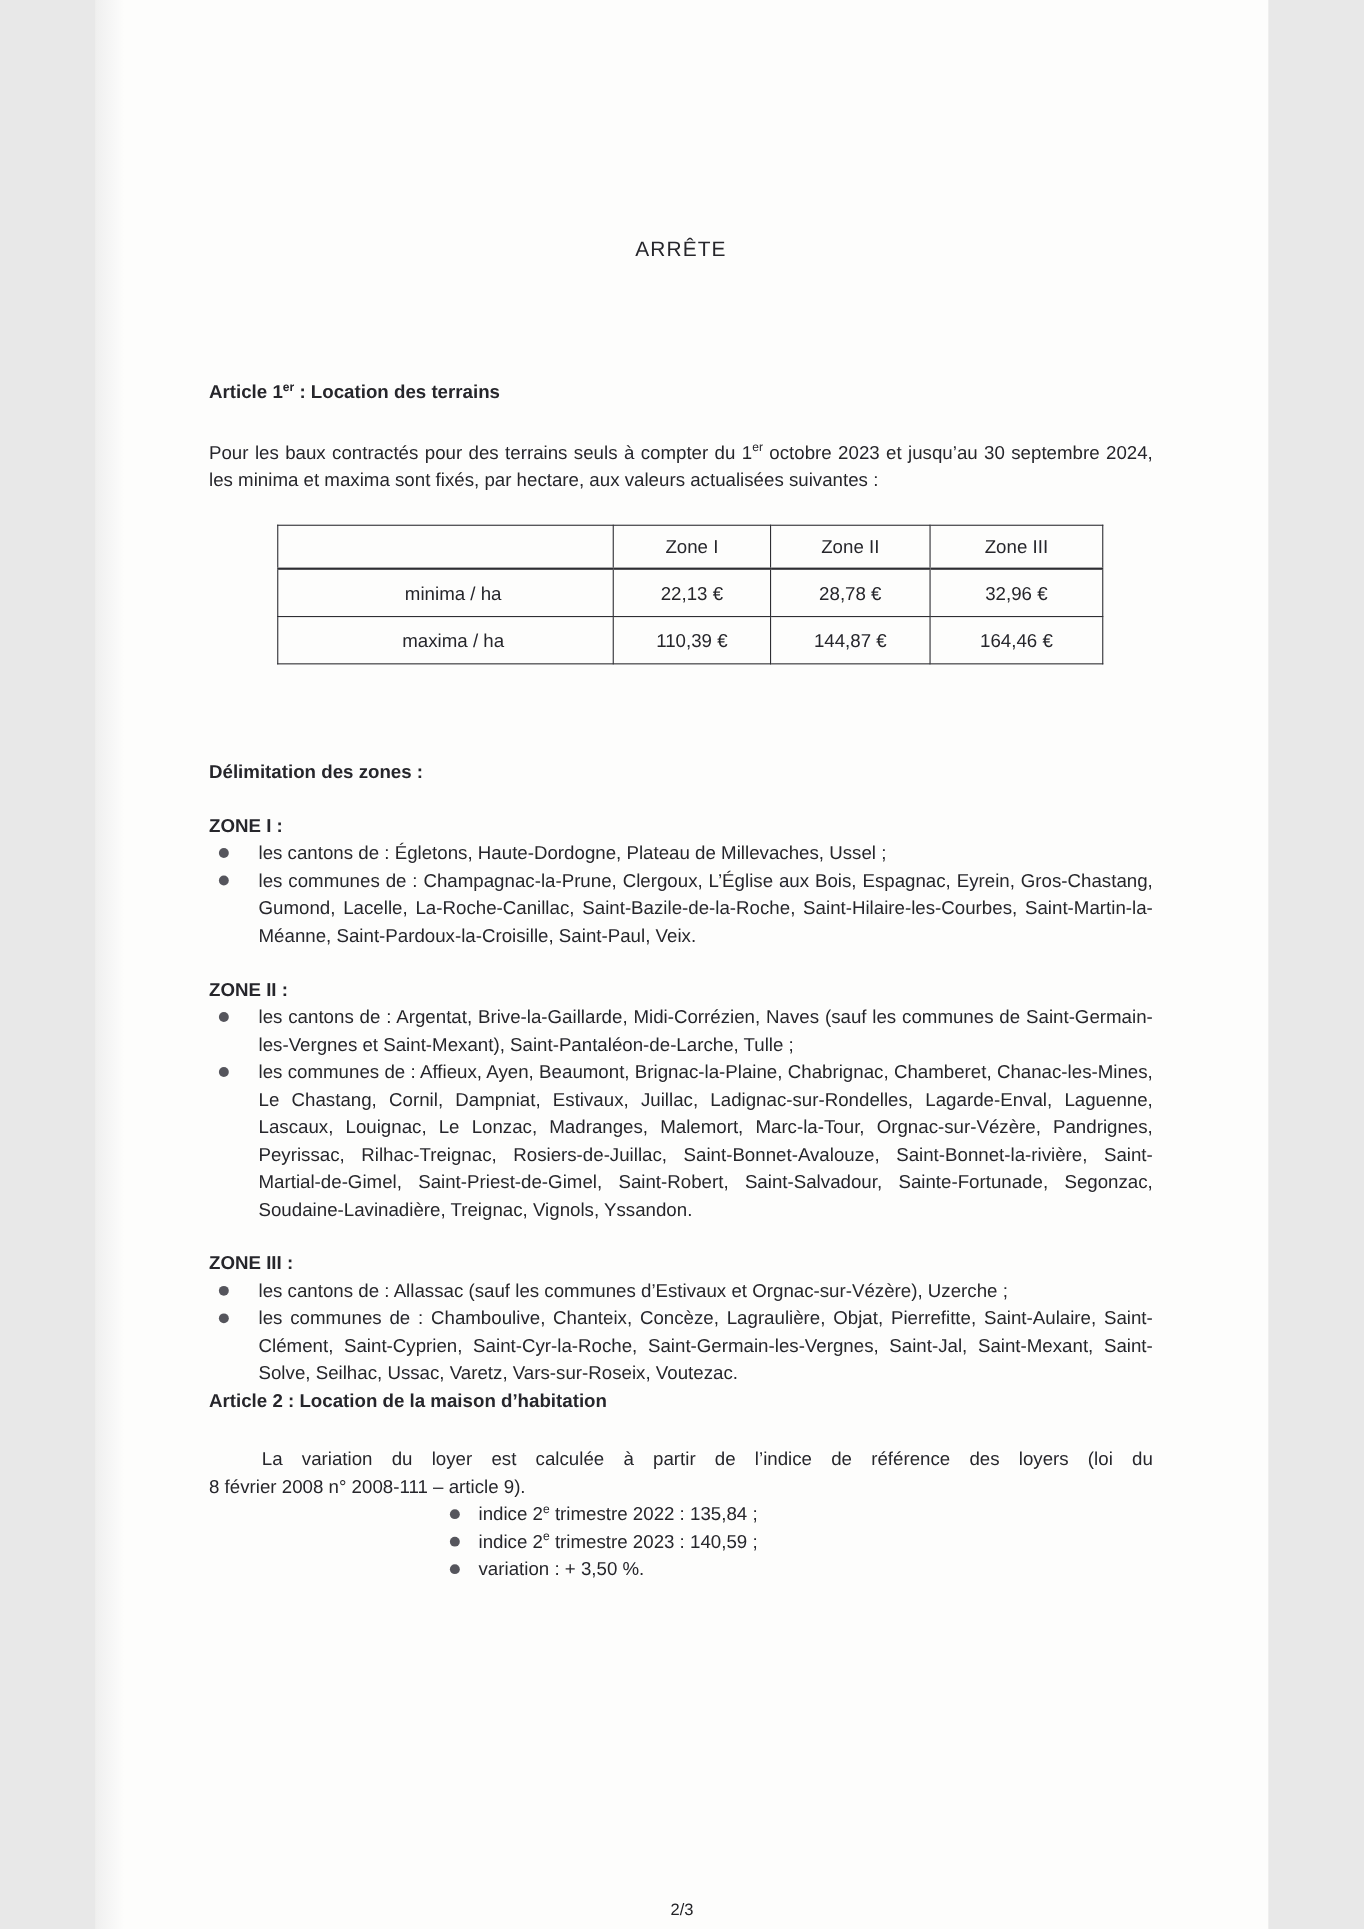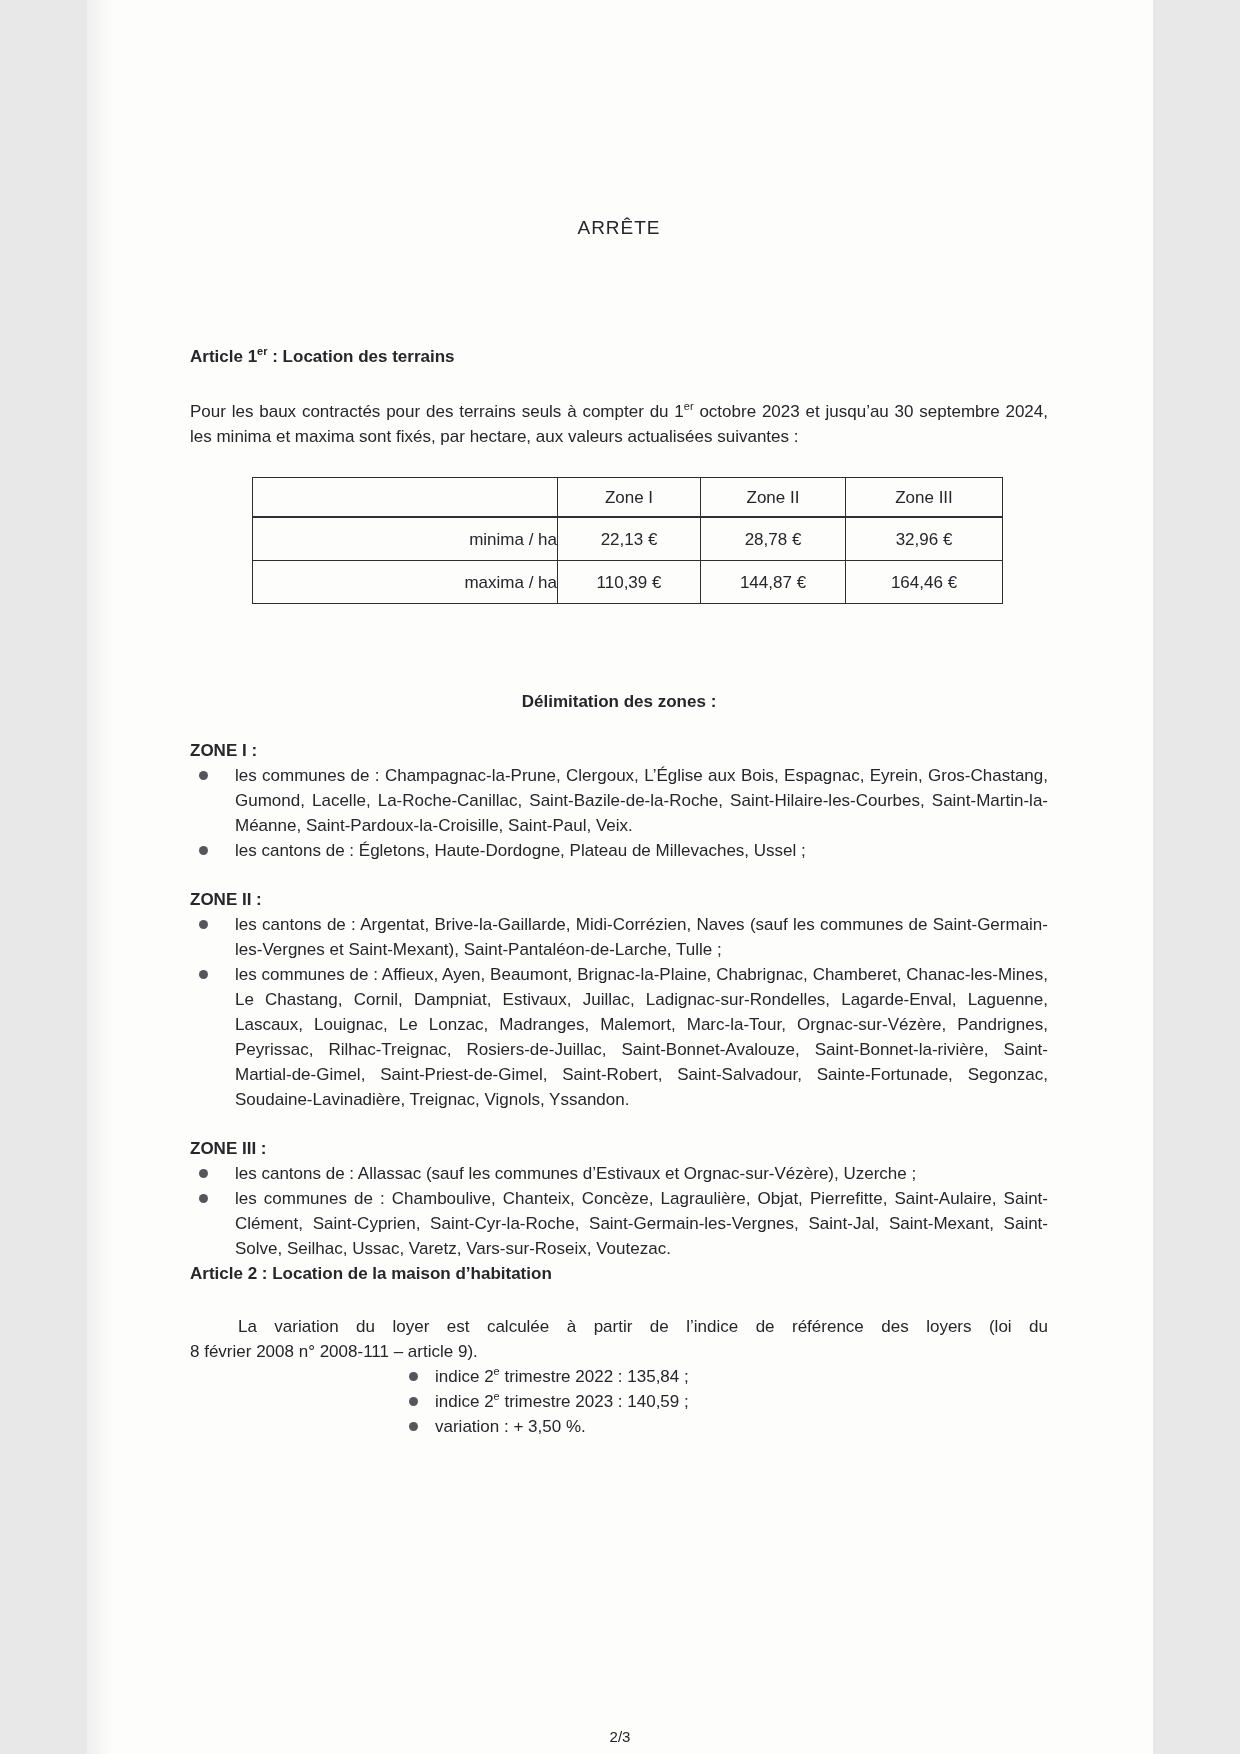--- a/index.html
+++ b/index.html
@@ -47,26 +47,26 @@
     border-collapse:collapse;
     table-layout:fixed;
   }
   table.rates td{
     border:1.5px solid #2e2e33;
     text-align:center;
     padding:0;
     height:42px;
   }
   table.rates tr.hdr td{height:38px;border-bottom-width:2.5px;}
-  table.rates td.lbl{text-align:right;padding-left:14px;}
+  table.rates td.lbl{text-align:center;padding-left:14px;}
   table.rates col.c0{width:305px;}
   table.rates col.c1{width:143px;}
   table.rates col.c2{width:145px;}
   table.rates col.c3{width:157px;}
-  .delim-heading{margin-top:85px;font-weight:700;text-align:center;}
+  .delim-heading{margin-top:85px;font-weight:700;}
   .zone{margin-top:24px;}
   .zone-title{font-weight:700;}
   .bullet-item{
     position:relative;
     padding-left:45px;
     text-align:justify;
   }
   .dot{
     position:absolute;left:9px;top:8px;
     width:9px;height:9px;border-radius:50%;
@@ -133,22 +133,22 @@
           <td>144,87 €</td>
           <td>164,46 €</td>
         </tr>
       </tbody>
     </table>
 
     <div class="delim-heading">Délimitation des zones :</div>
 
     <div class="zone">
       <div class="zone-title">ZONE I :</div>
+      <div class="bullet-item"><span class="dot"></span><span>les cantons de : Égletons, Haute-Dordogne, Plateau de Millevaches, Ussel ;</span></div>
       <div class="bullet-item"><span class="dot"></span><span>les communes de : Champagnac-la-Prune, Clergoux, L’Église aux Bois, Espagnac, Eyrein, Gros-Chastang, Gumond, Lacelle, La-Roche-Canillac, Saint-Bazile-de-la-Roche, Saint-Hilaire-les-Courbes, Saint-Martin-la-Méanne, Saint-Pardoux-la-Croisille, Saint-Paul, Veix.</span></div>
-      <div class="bullet-item"><span class="dot"></span><span>les cantons de : Égletons, Haute-Dordogne, Plateau de Millevaches, Ussel ;</span></div>
     </div>
 
     <div class="zone">
       <div class="zone-title">ZONE II :</div>
       <div class="bullet-item"><span class="dot"></span><span>les cantons de : Argentat, Brive-la-Gaillarde, Midi-Corrézien, Naves (sauf les communes de Saint-Germain-les-Vergnes et Saint-Mexant), Saint-Pantaléon-de-Larche, Tulle ;</span></div>
       <div class="bullet-item"><span class="dot"></span><span>les communes de : Affieux, Ayen, Beaumont, Brignac-la-Plaine, Chabrignac, Chamberet, Chanac-les-Mines, Le Chastang, Cornil, Dampniat, Estivaux, Juillac, Ladignac-sur-Rondelles, Lagarde-Enval, Laguenne, Lascaux, Louignac, Le Lonzac, Madranges, Malemort, Marc-la-Tour, Orgnac-sur-Vézère, Pandrignes, Peyrissac, Rilhac-Treignac, Rosiers-de-Juillac, Saint-Bonnet-Avalouze, Saint-Bonnet-la-rivière, Saint-Martial-de-Gimel, Saint-Priest-de-Gimel, Saint-Robert, Saint-Salvadour, Sainte-Fortunade, Segonzac, Soudaine-Lavinadière, Treignac, Vignols, Yssandon.</span></div>
     </div>
 
     <div class="zone">
       <div class="zone-title">ZONE III :</div>

